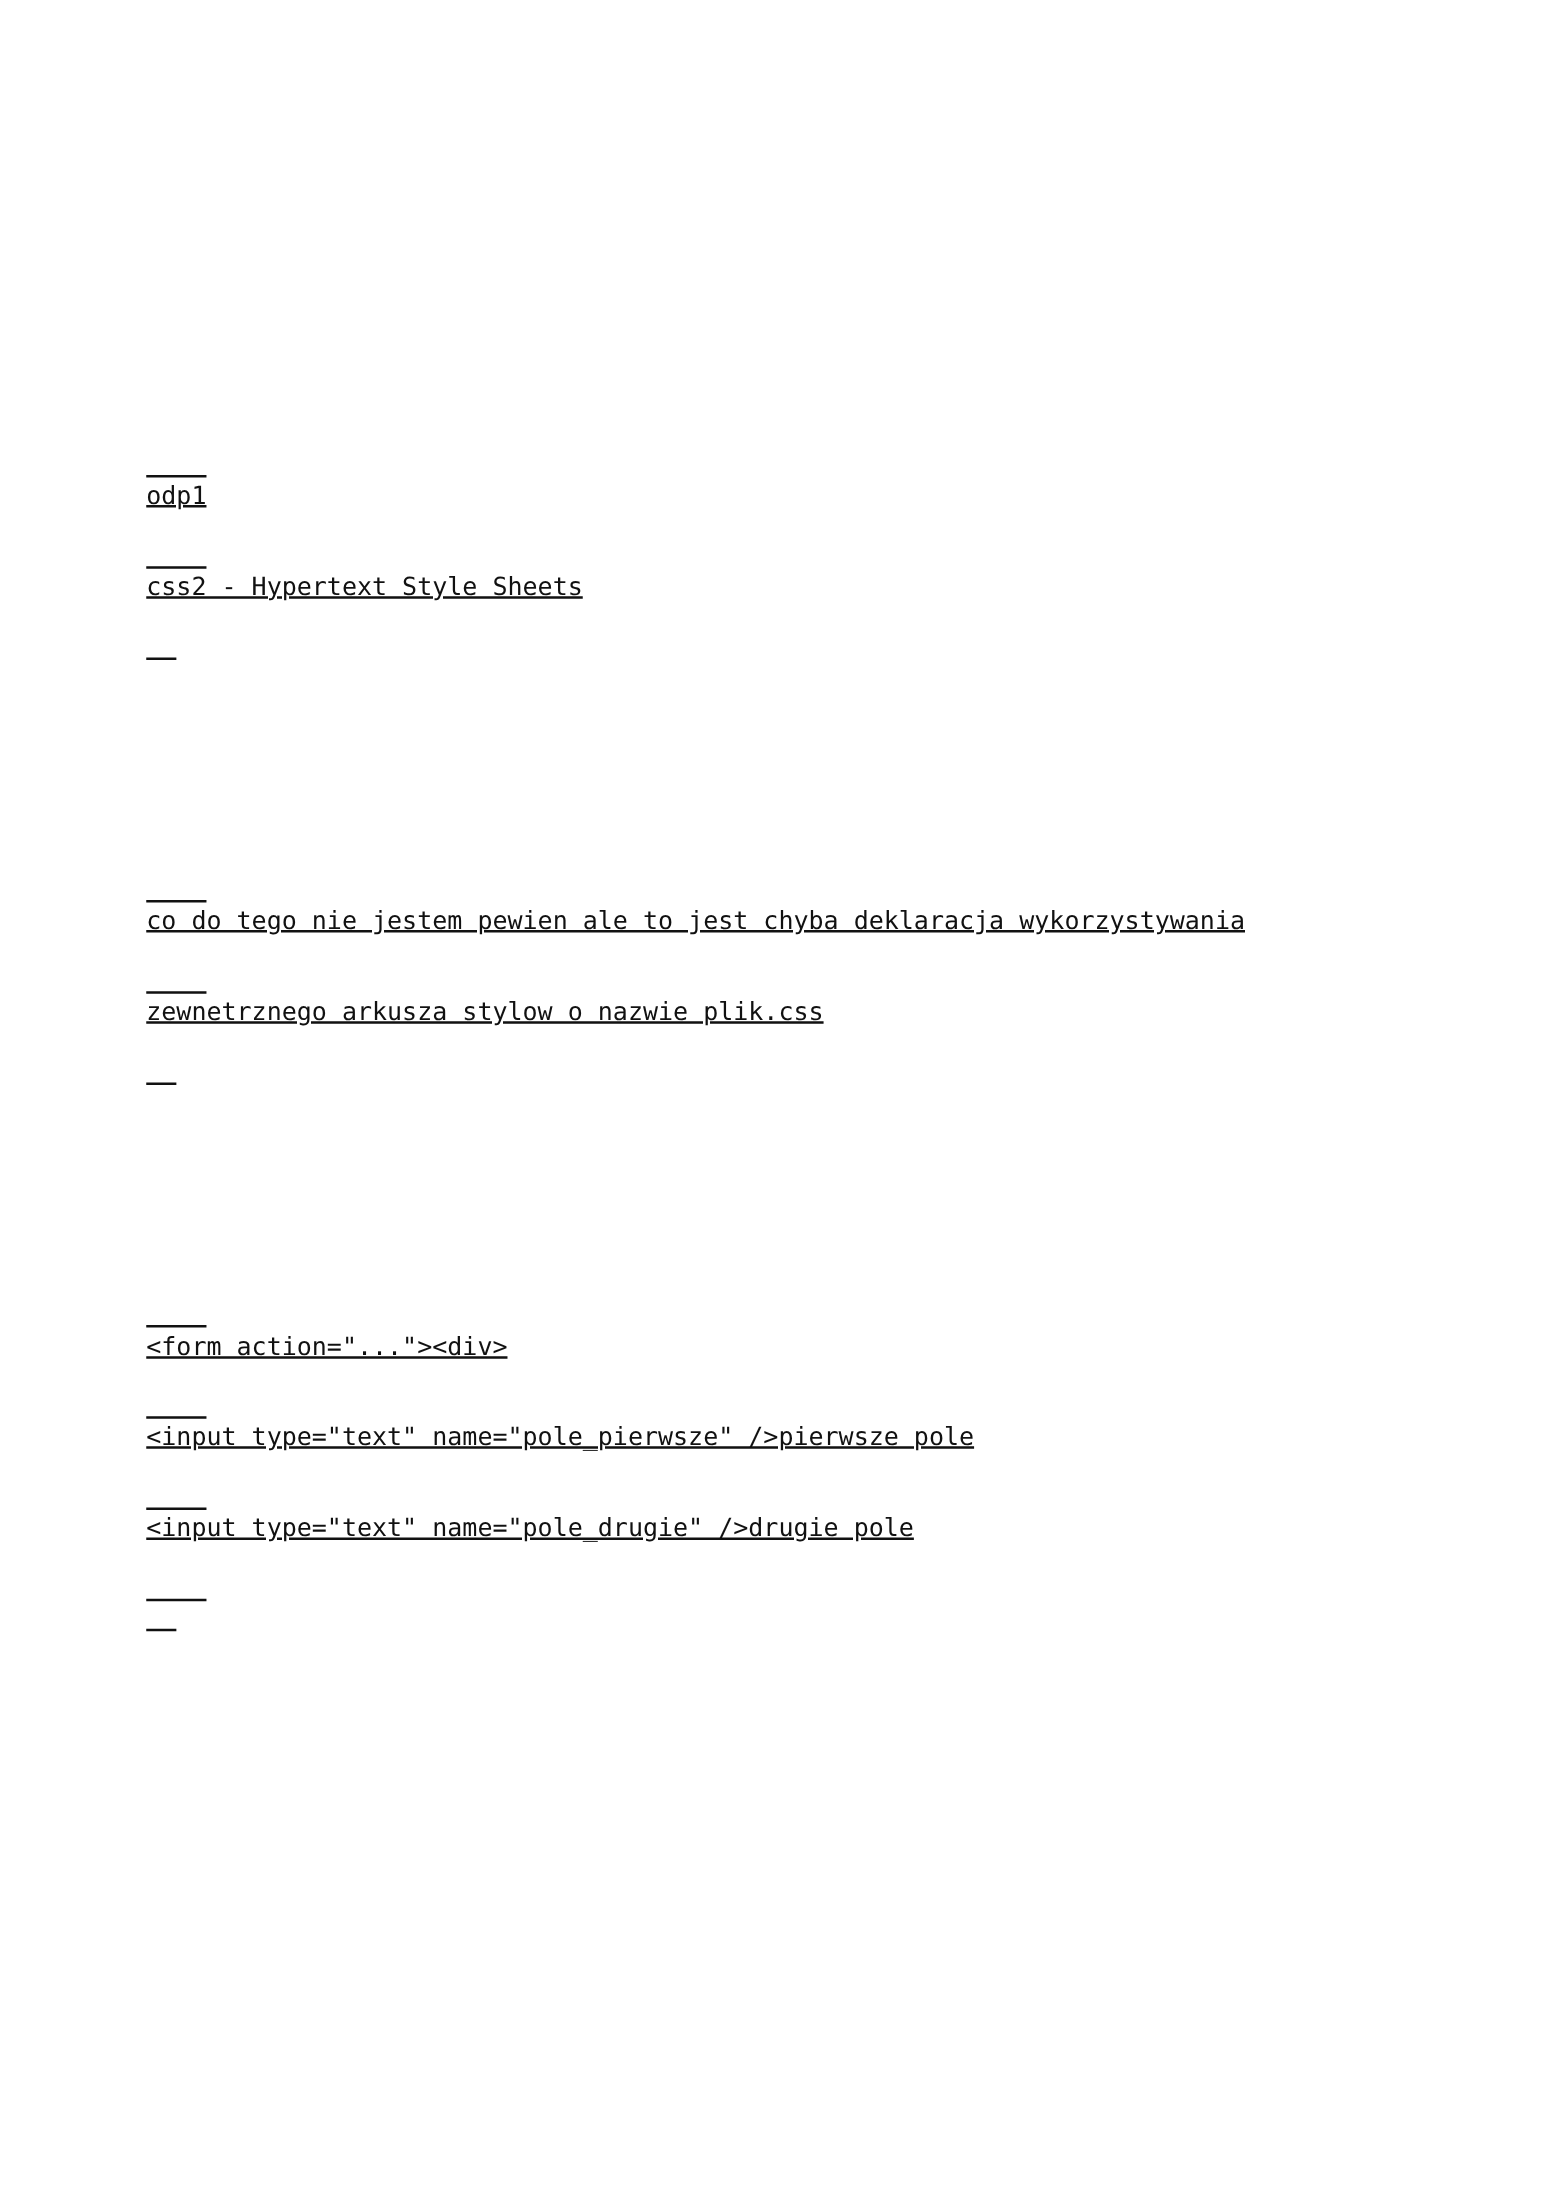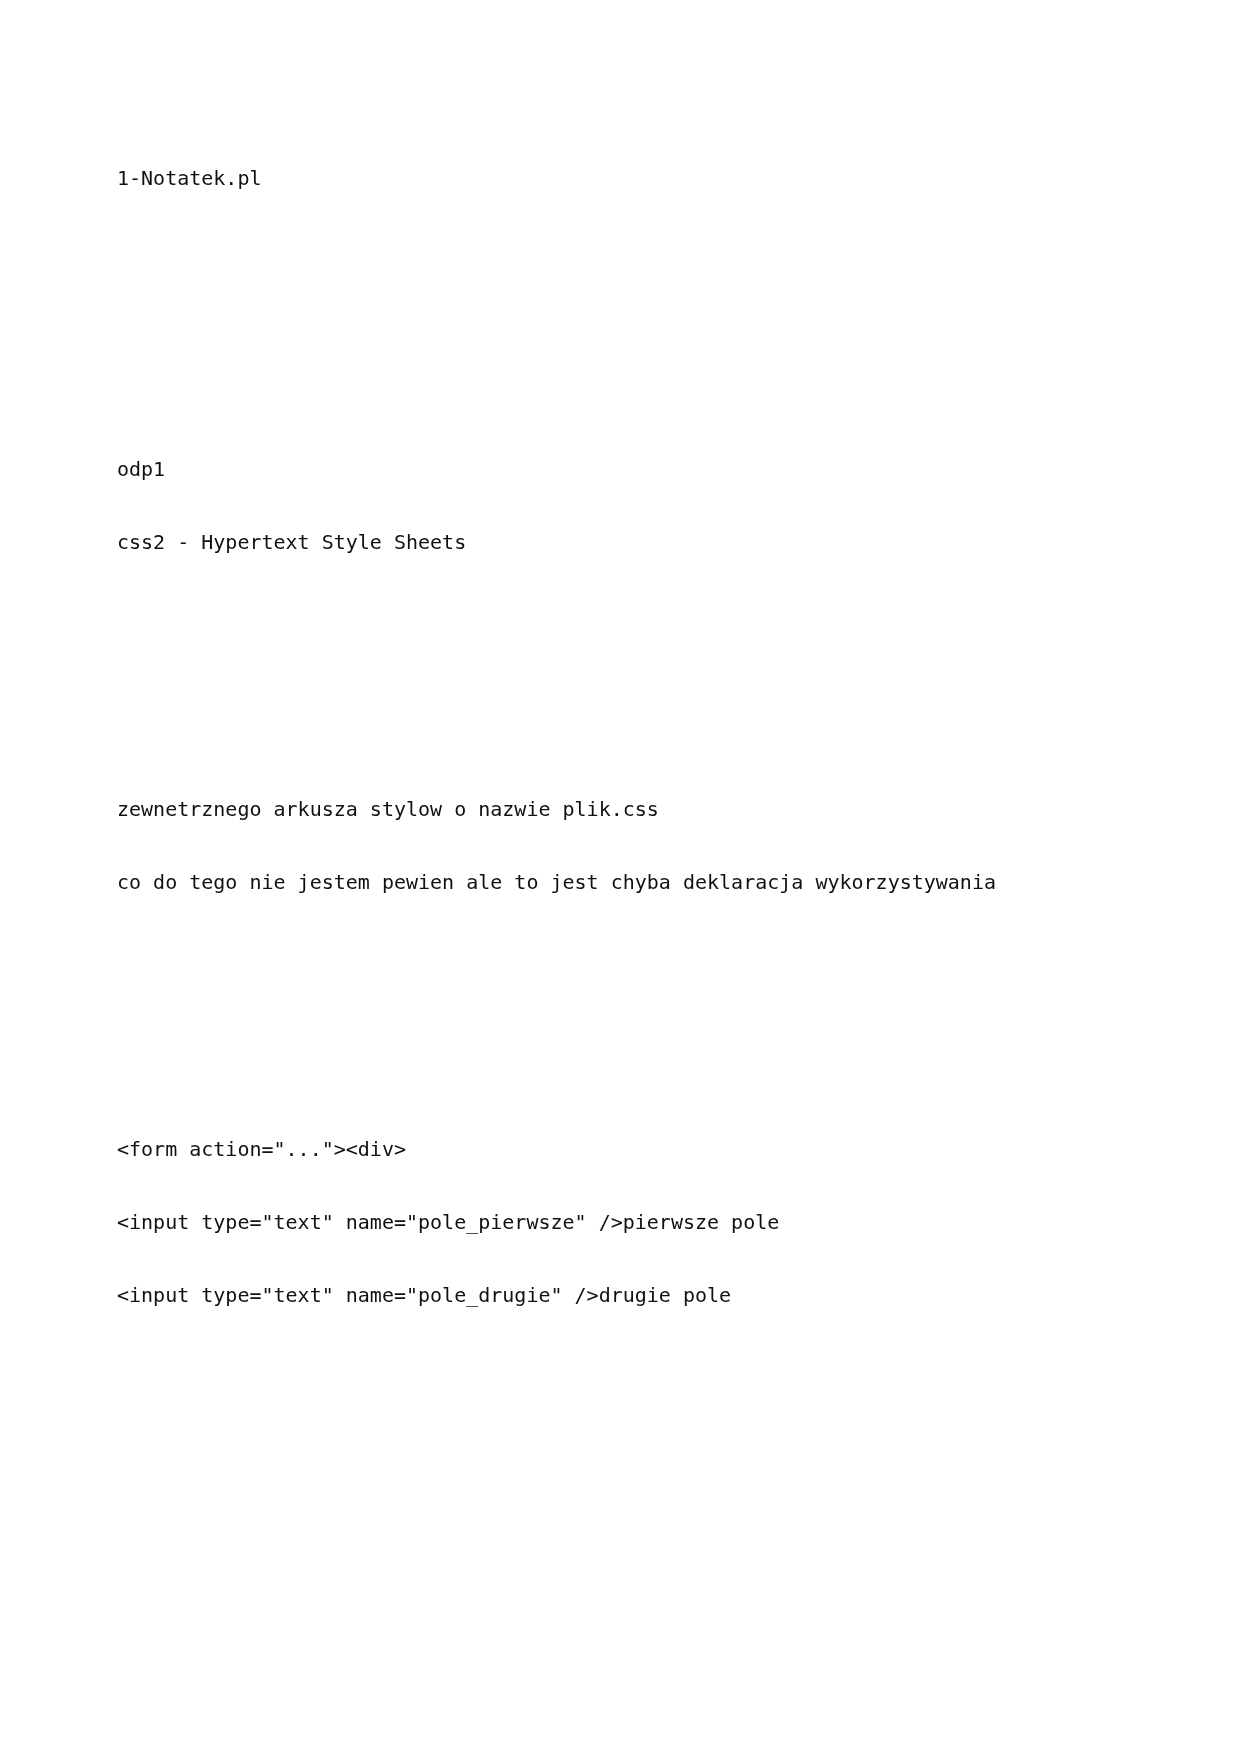--- a/index.html
+++ b/index.html
@@ -27,39 +27,39 @@
     .line {
       display: block;
       height: 24.3px;
     }
     .blank {
       display: block;
       height: 24.3px;
     }
     .section {
       display: block;
+      text-decoration: underline;
     }
   </style>
 </head>
 <body>
 
 <div class="page">
-  <span class="line">1-Notatek.pl</span>
   <span class="blank"></span>
   <span class="blank"></span>
 
   <div class="section">
     <span class="line">odp1</span>
     <span class="line">css2 - Hypertext Style Sheets</span>
   </div>
   <span class="blank"></span>
 
   <div class="section">
+    <span class="line">co do tego nie jestem pewien ale to jest chyba deklaracja wykorzystywania</span>
     <span class="line">zewnetrznego arkusza stylow o nazwie plik.css</span>
-    <span class="line">co do tego nie jestem pewien ale to jest chyba deklaracja wykorzystywania</span>
   </div>
   <span class="blank"></span>
 
   <div class="section">
     <span class="line">&lt;form action="..."&gt;&lt;div&gt;</span>
     <span class="line">&lt;input type="text" name="pole_pierwsze" /&gt;pierwsze pole</span>
     <span class="line">&lt;input type="text" name="pole_drugie" /&gt;drugie pole</span>
     
   </div>
   

